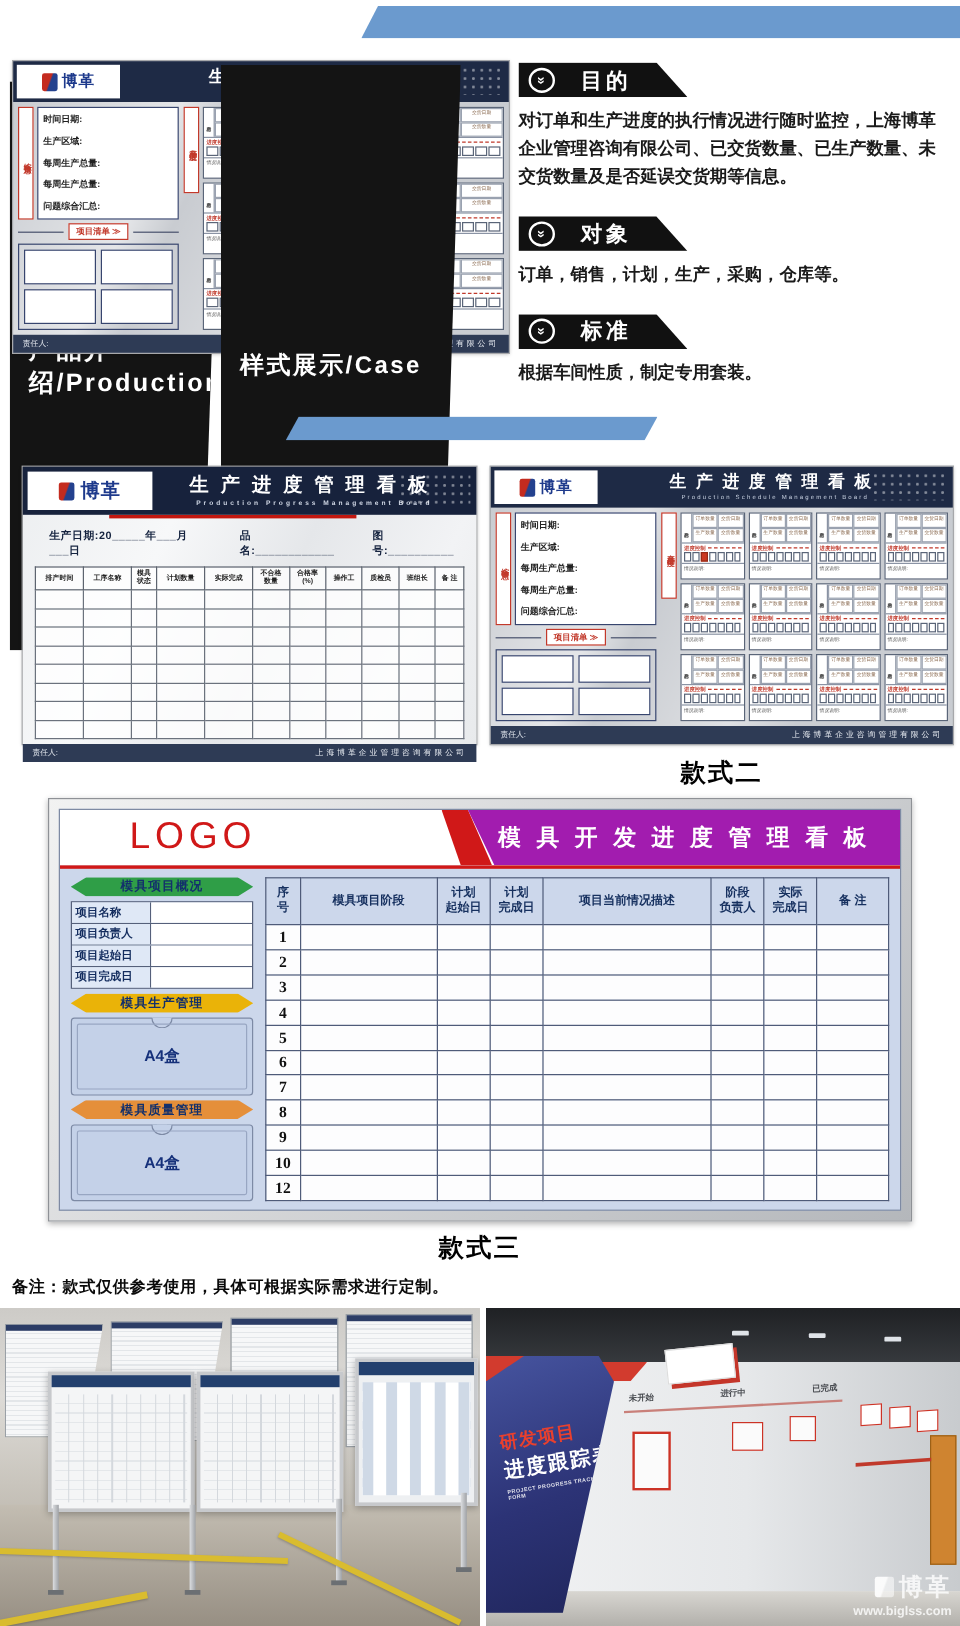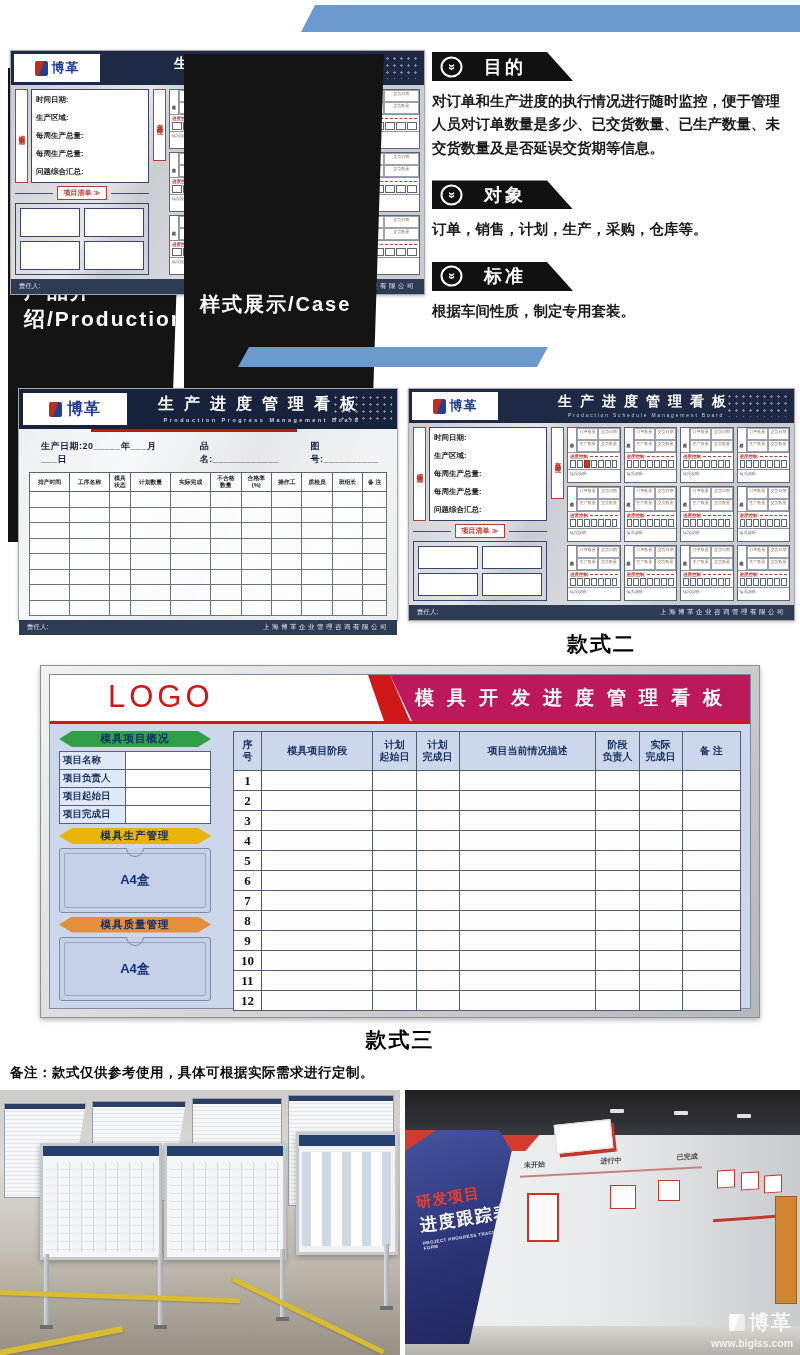--- a/index.html
+++ b/index.html
@@ -126,26 +126,26 @@
   .s3{position:absolute;left:40px;top:665px;width:720px;height:353px;box-sizing:border-box;
       background:linear-gradient(135deg,#f2f2f2,#b4b7bb);padding:8px;border:1px solid #8e9196;
       box-shadow:0 2px 5px rgba(0,0,0,.3);}
   .s3-inner{width:100%;height:100%;background:#ccd7eb;border:1px solid #7e8aa3;
       display:flex;flex-direction:column;box-sizing:border-box;}
   .s3-head{height:46px;background:#fff;position:relative;flex:none;overflow:hidden;}
   .s3-logo{position:absolute;left:58px;top:4px;font-size:31px;font-weight:normal;
       color:#d01818;letter-spacing:4px;}
   .s3-red{position:absolute;left:300px;top:0;width:60px;height:46px;background:#d01818;
       clip-path:polygon(18px 0,40px 0,60px 100%,34px 100%);}
-  .s3-navy{position:absolute;left:340px;right:0;top:0;height:46px;background:#be185d;
+  .s3-navy{position:absolute;left:340px;right:0;top:0;height:46px;background:#a21caf;
       clip-path:polygon(0 0,100% 0,100% 100%,22px 100%);display:flex;align-items:center;
       justify-content:center;border-bottom-left-radius:18px;}
   .s3-title{color:#fff;font-size:19px;font-weight:bold;letter-spacing:13px;padding-left:10px;}
   .s3-redline{height:3px;background:#d01818;flex:none;}
-  .s3-content{flex:1;display:flex;gap:22px;padding:7px 9px;min-height:0;justify-content:center;}
+  .s3-content{flex:1;display:flex;gap:10px;padding:7px 9px;min-height:0;justify-content:center;}
   .s3-side{width:152px;flex:none;display:flex;flex-direction:column;gap:4px;min-height:0;}
   .s3-pill{height:16px;flex:none;display:flex;align-items:center;justify-content:center;
       font-size:10.5px;font-weight:bold;color:#13306b;letter-spacing:1px;
       clip-path:polygon(0 50%,13px 0,calc(100% - 13px) 0,100% 50%,calc(100% - 13px) 100%,13px 100%);}
   .s3-pill.green{background:#2f9e47;}
   .s3-pill.blue{background:#eab308;}
   .s3-pill.orange{background:#e58f3a;}
   .s3-fields{flex:none;border:1px solid #55607a;}
   .s3-frow{display:flex;height:17px;border-bottom:1px solid #55607a;}
   .s3-frow:last-child{border-bottom:none;}
@@ -538,21 +538,21 @@
     </div>
   </div>
 
   <div class="info-col">
 
   <section class="info-sec">
       <div class="info-banner">
         <span class="chev-circle">»</span>
         <span class="info-title">目的</span>
       </div>
-      <p class="info-text">对订单和生产进度的执行情况进行随时监控，便于管理人员对订单数量是多少、已交货数量、已生产数量、未交货数量及是否延误交货期等信息。</p>
+      <p class="info-text">对订单和生产进度的执行情况进行随时监控，上海博革企业管理咨询有限公司、已交货数量、已生产数量、未交货数量及是否延误交货期等信息。</p>
     </section>
       <section class="info-sec">
       <div class="info-banner">
         <span class="chev-circle">»</span>
         <span class="info-title">对象</span>
       </div>
       <p class="info-text">订单，销售，计划，生产，采购，仓库等。</p>
     </section>
       <section class="info-sec">
       <div class="info-banner">
@@ -1241,30 +1241,20 @@
               <td class="s3-num">10</td>
               <td></td>
                 <td></td>
                 <td></td>
                 <td></td>
                 <td></td>
                 <td></td>
                 <td></td>
             </tr>
               <tr>
-              <td class="s3-num">11</td>
-              <td></td>
-                <td></td>
-                <td></td>
-                <td></td>
-                <td></td>
-                <td></td>
-                <td></td>
-            </tr>
-              <tr>
               <td class="s3-num">12</td>
               <td></td>
                 <td></td>
                 <td></td>
                 <td></td>
                 <td></td>
                 <td></td>
                 <td></td>
             </tr>
             </tbody>

